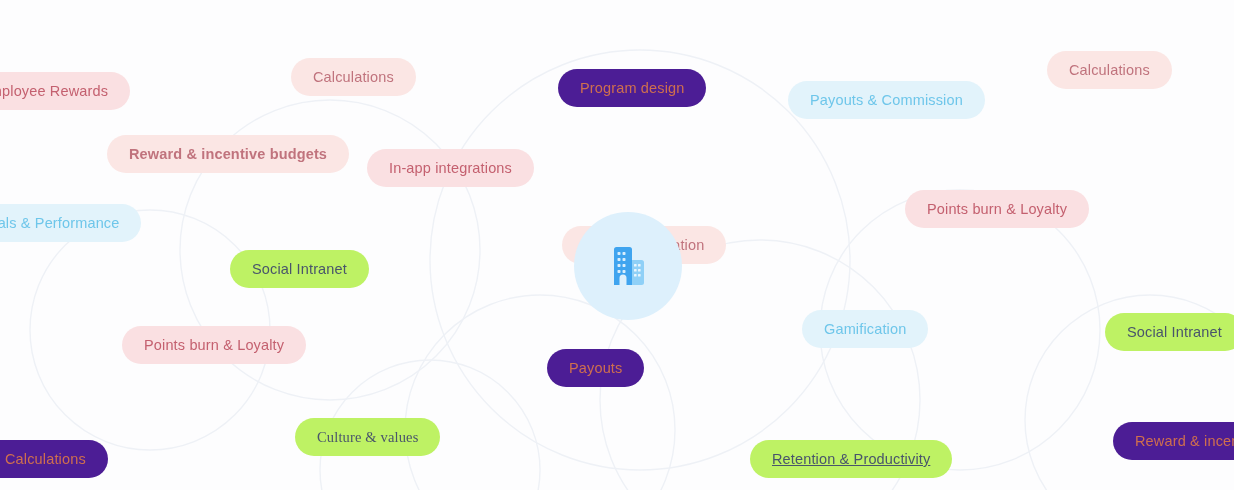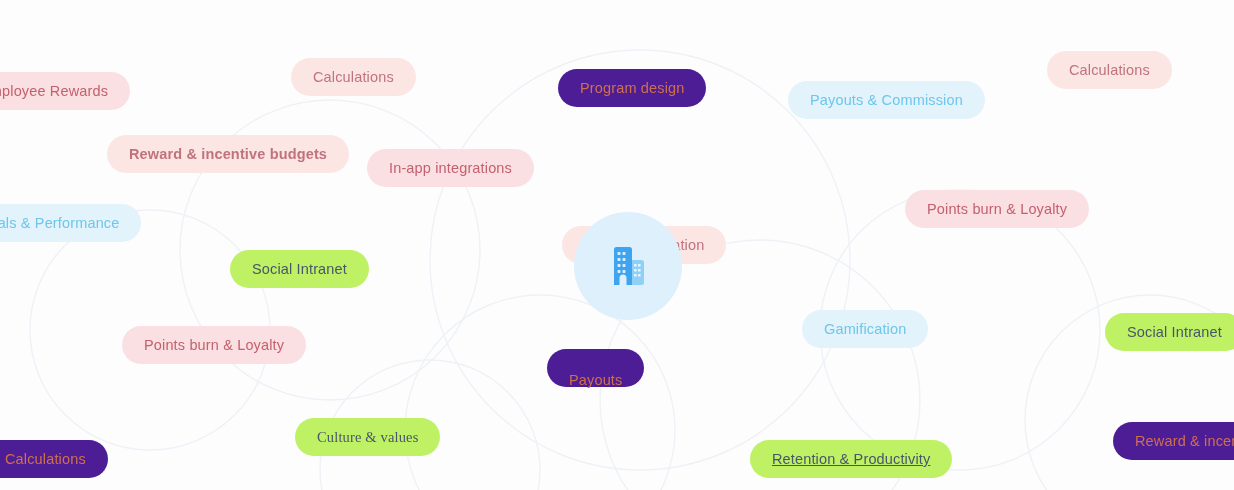--- a/index.html
+++ b/index.html
@@ -126,21 +126,21 @@
       </div>
       <div class="pill pink" style="left: 122px; top: 326px;">
         <span>Points  burn &amp; Loyalty</span>
       </div>
       <div class="pill blue" style="left: 802px; top: 310px;">
         <span>Gamification</span>
       </div>
       <div class="pill slate" style="left: 1105px; top: 313px;">
         <span>Social Intranet</span>
       </div>
-      <div class="pill peach" style="left: 547px; top: 349px; align-items: flex-end;">
+      <div class="pill peach" style="left: 547px; top: 349px;">
         <span>Payouts</span>
       </div>
       <div class="pill slate" style="left: 295px; top: 418px; font-family: Liberation Serif, serif;">
         <span>Culture &amp; values</span>
       </div>
       <div class="pill peach" style="left: -17px; top: 440px;">
         <span>Calculations</span>
       </div>
       <div class="pill slate" style="left: 750px; top: 440px; text-decoration: underline;">
         <span>Retention &amp; Productivity</span>

